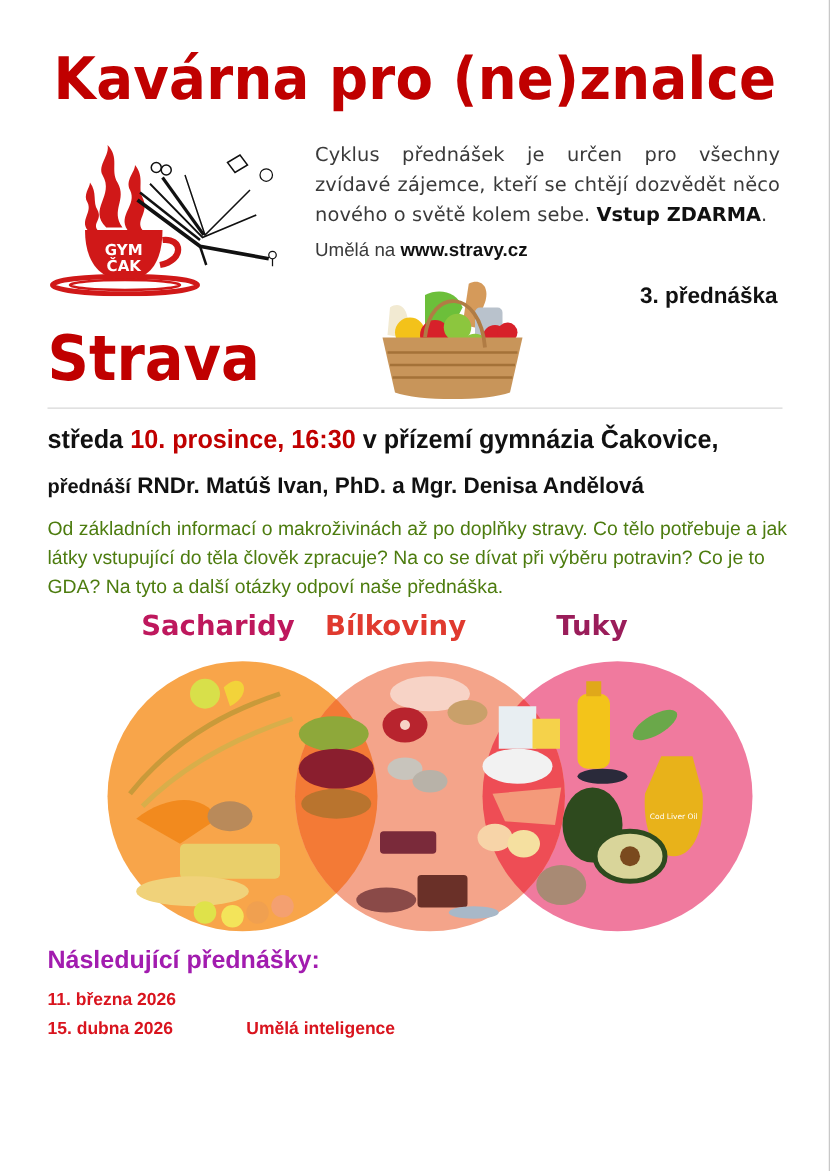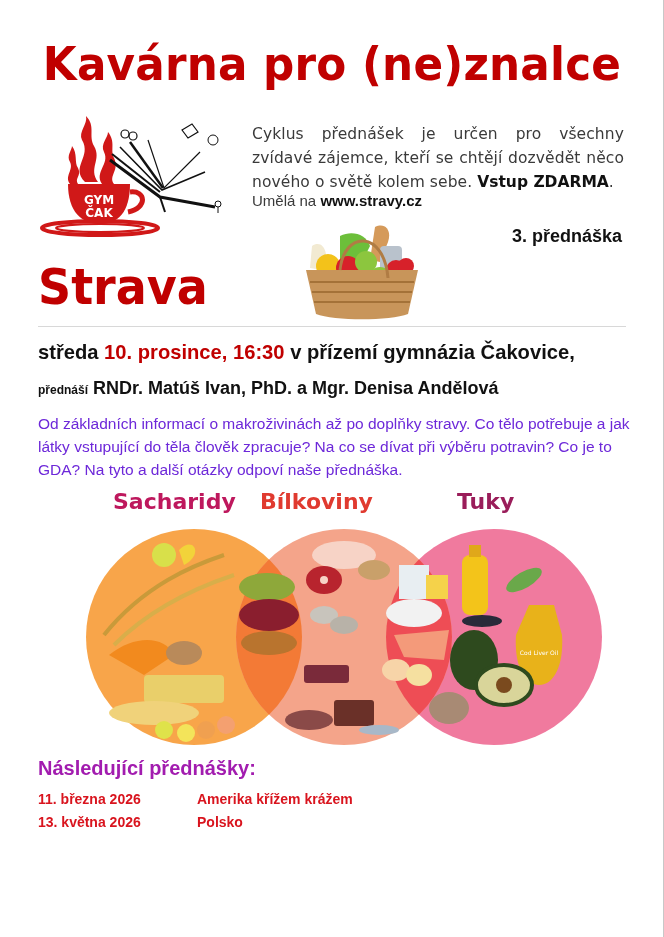--- a/index.html
+++ b/index.html
@@ -10,47 +10,47 @@
   .edge { position: absolute; top: 0; right: 0; width: 1px; height: 937px; background: #c8c8c8; }
   .title {
     position: absolute; left: 0; width: 664px; top: 36px; text-align: center;
     font-size: 47px; font-weight: bold; color: #c00000; letter-spacing: 0.2px;
     font-family: "DejaVu Sans", sans-serif; transform: scaleX(0.93);
   }
   .logo { position: absolute; left: 30px; top: 112px; width: 215px; height: 125px; }
   .intro {
     position: absolute; left: 252px; top: 112px; width: 372px;
     font-size: 15.5px; line-height: 24px; color: #3a3a3a; text-align: justify;
-    font-family: "DejaVu Sans", sans-serif; transform-origin: left top; margin-top: 10px;
+    font-family: "DejaVu Sans", sans-serif; transform-origin: left top;
   }
   .intro .intro-text { letter-spacing: 0.1px; }
   .intro b { color: #111; }
   .more { position: absolute; left: 252px; top: 192px; font-size: 15px; color: #3a3a3a; }
   .more b { color: #111; }
   .lecture-no { position: absolute; left: 512px; top: 226px; font-size: 18px; font-weight: bold; color: #111; text-align: right; }
   .basket { position: absolute; left: 300px; top: 222px; width: 125px; height: 100px; }
   .subject {
     position: absolute; left: 38px; top: 258px; font-size: 50px; font-weight: bold; color: #c00000;
     font-family: "DejaVu Sans", sans-serif; transform: scaleX(0.92); transform-origin: left top;
   }
   .divider { position: absolute; left: 38px; top: 326px; width: 588px; height: 1px; background: #d8d8d8; }
   .when {
     position: absolute; left: 38px; top: 340px; font-size: 21px; font-weight: bold; color: #111;
     transform: scaleX(0.96); transform-origin: left top;
   }
   .when .hl { color: #c00000; }
   .speakers { position: absolute; left: 38px; top: 378px; font-size: 18px; font-weight: bold; color: #111; }
-  .speakers .small { font-size: 12px; }
+  .speakers .small { font-size: 16px; }
   .desc {
-    position: absolute; left: 38px; top: 412px; width: 600px; font-size: 15.5px; line-height: 23px; color: #6d28d9;
+    position: absolute; left: 38px; top: 412px; width: 600px; font-size: 15.5px; line-height: 23px; color: #4d7c0f;
   }
   .nutr-label { position: absolute; top: 489px; font-size: 22px; font-weight: bold; font-family: "DejaVu Sans", sans-serif; }
   .sach { left: 113px; color: #be185d; }
   .bilk { left: 260px; color: #e03a2f; }
-  .tuky { left: 445px; color: #9a1d5a; margin-left: 12px; }
+  .tuky { left: 445px; color: #9a1d5a; }
   .venn { position: absolute; left: 84px; top: 525px; width: 520px; height: 225px; }
   .next-title { position: absolute; left: 38px; top: 757px; font-size: 20px; font-weight: bold; color: #a21caf; }
   .sched { position: absolute; left: 38px; top: 788px; font-size: 14px; font-weight: bold; color: #d9141e; }
   .row { display: flex; line-height: 22px; margin-bottom: 1px; }
   .row .date { width: 159px; }
   .row .topic { white-space: pre-line; }
 </style>
 </head>
 <body>
 
@@ -197,19 +197,18 @@
   <ellipse cx="420" cy="160" rx="28" ry="20" fill="#d9d59a" stroke="#2e4a1e" stroke-width="4"></ellipse>
   <circle cx="420" cy="160" r="8" fill="#7a4a1e"></circle>
   <ellipse cx="365" cy="183" rx="20" ry="16" fill="#a88a74"></ellipse>
 </svg>
 
 <div class="next-title">Následující přednášky:</div>
 
 <div class="sched">
   <div class="row">
     <span class="date">11. března 2026</span>
-    <span class="topic">Amerika křížem krážem</span>
   </div>
   <div class="row">
-    <span class="date">13. května 2026</span>
-    <span class="topic">Polsko</span>
+    <span class="date">15. dubna 2026</span>
+    <span class="topic">Umělá inteligence</span>
   </div>
 </div>
 
 </body></html>

